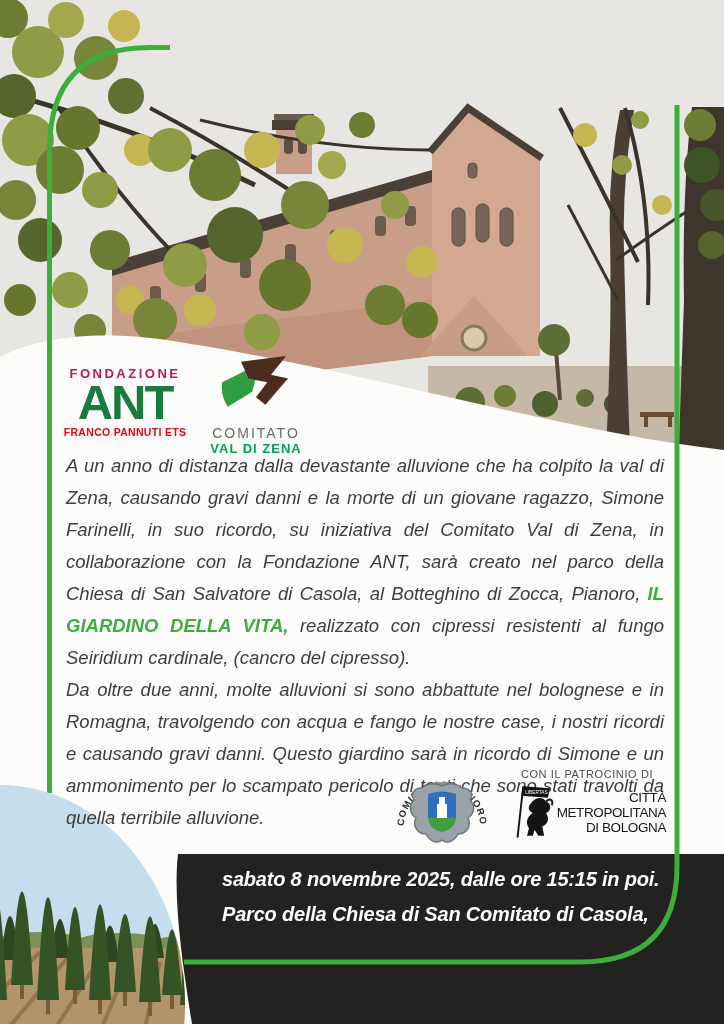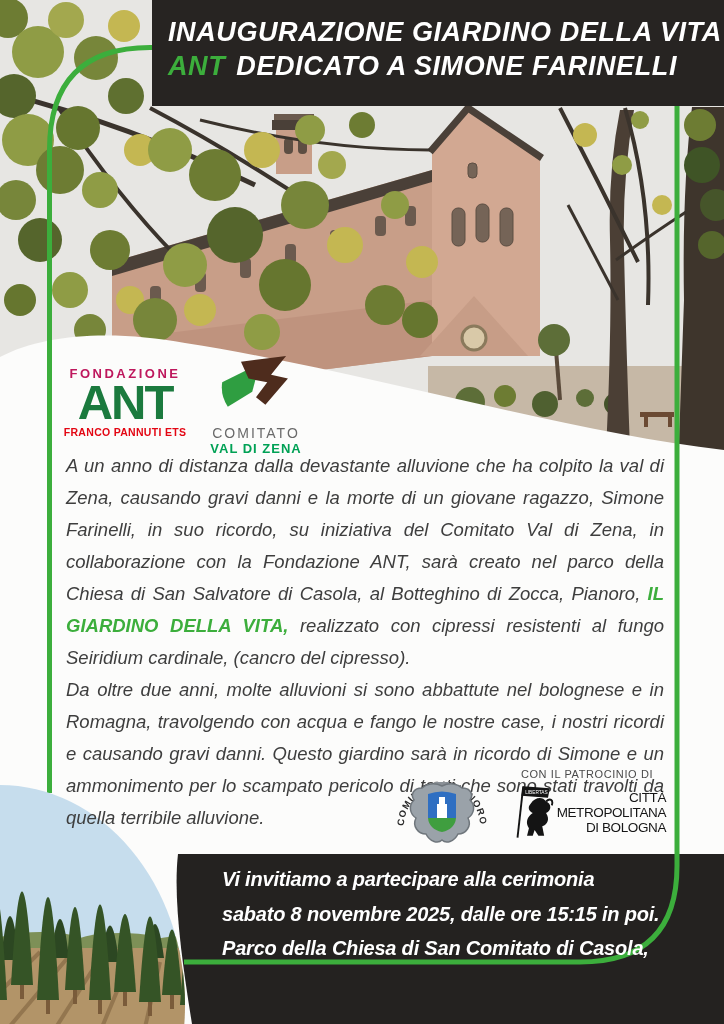--- a/index.html
+++ b/index.html
@@ -216,26 +216,20 @@
         <path d="M162,995 Q172,864 182,995 Z"></path>
           <path d="M180,1005 Q190,859 200,1005 Z"></path>
       </g>
     </g>
 
     <path d="M178,854 L724,854 L724,1024 L192,1024 C182,962 173,898 178,854 Z" fill="#242220"></path>
 
     <path d="M677,105 L677,866 Q677,962 580,962 L184,962" stroke="#3cae3c" stroke-width="5" fill="none"></path>
   </svg>
 
-  <div class="banner">
-    <div class="bl">INAUGURAZIONE GIARDINO DELLA VITA</div>
-    <div class="bl">
-      <span class="accent">ANT</span><span class="rest">DEDICATO A SIMONE FARINELLI</span>
-    </div>
-  </div>
 
   <div class="ant-logo">
     <div class="ant-top">FONDAZIONE</div>
     <div class="ant-name">ANT</div>
     <div class="ant-sub">FRANCO PANNUTI ETS</div>
   </div>
 
   <div class="comitato">
     <svg width="84" height="62" viewBox="0 0 84 66">
       <path d="M6 28 L46 8 L38 38 L12 54 Q4 42 6 28 Z" fill="#2f9e41"></path>
@@ -279,18 +273,17 @@
       </svg>
       <div class="patro-name">
         <div>CITTÀ</div>
         <div>METROPOLITANA</div>
         <div>DI BOLOGNA</div>
       </div>
     </div>
   </div>
 
   <div class="invitation">
-    <span>Vi invitiamo a partecipare alla cerimonia</span>
     <span>sabato 8 novembre 2025, dalle ore 15:15 in poi.</span>
     <span>Parco della Chiesa di San Comitato di Casola,</span>
   </div>
 
 </div>
 
 </body></html>

